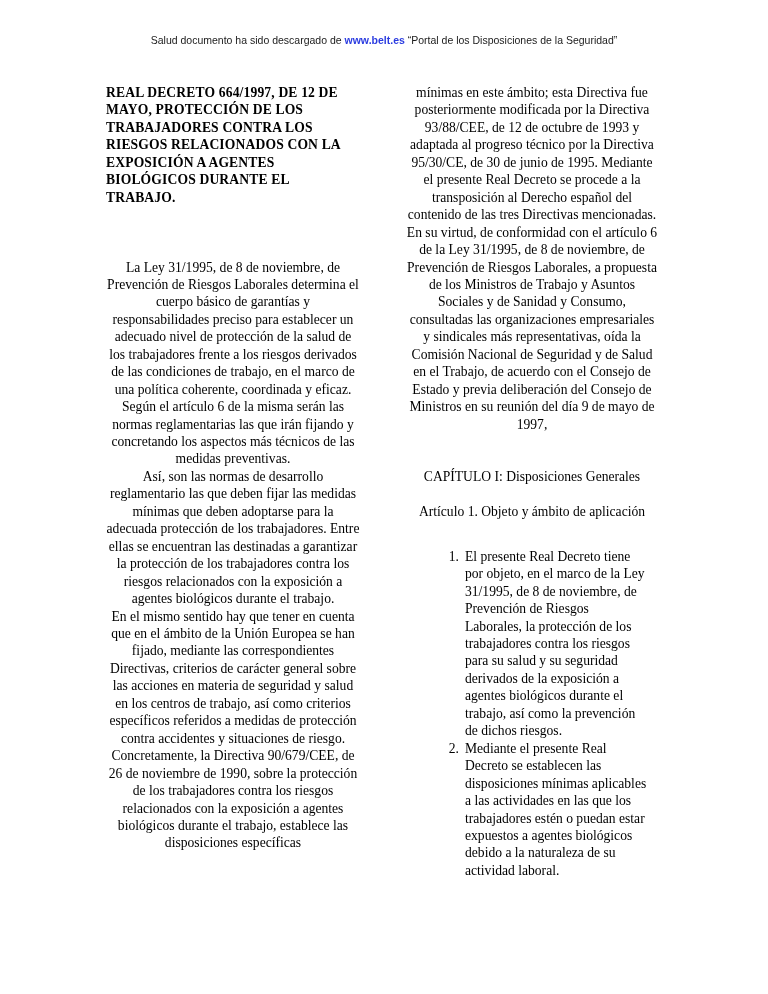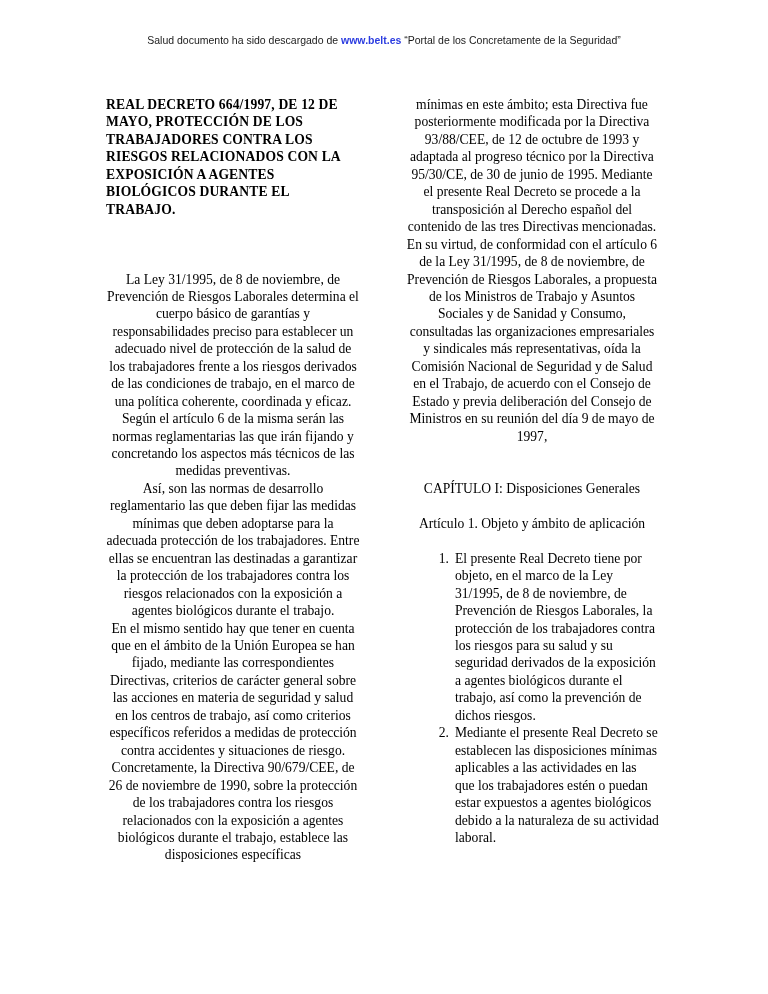--- a/index.html
+++ b/index.html
@@ -39,21 +39,21 @@
   }
   .banner .lnk {
     color: #2b3ce0;
     font-weight: bold;
     text-decoration: none;
   }
 
   
   .col {
     position: absolute;
-    top: 96px;
+    top: 84px;
     width: 254px;
     font-size: 13.6px;
     line-height: 17.45px;
     text-align: left;
   }
   .col-left  { left: 106px; }
   .col-right { left: 405px; }
 
   .doc-title {
     font-weight: bold;
@@ -67,21 +67,21 @@
   .gap-sm { height: 17.45px; }
 
   p.para {
     margin: 0;
     text-indent: 0;
     text-align: center;
   }
 
   
   ol.articulo-list {
-    margin: 0;
+    margin: 10px;
     padding: 0 0 0 50px;
     list-style: none;
     counter-reset: art;
   }
   ol.articulo-list > li {
     counter-increment: art;
     position: relative;
     margin: 0;
     padding: 0;
     line-height: 17.45px;
@@ -93,21 +93,21 @@
     top: 0;
     width: 16px;
     text-align: right;
   }
 </style>
 </head>
 <body>
 
 <div class="page">
 
-  <div class="banner"><span>Salud documento ha sido descargado de </span><a class="lnk" href="#">www.belt.es</a><span> “Portal de los Concretamente de la Seguridad”</span></div>
+  <div class="banner"><span>Salud documento ha sido descargado de </span><a class="lnk" href="#">www.belt.es</a><span> “Portal de los Disposiciones de la Seguridad”</span></div>
 
   <div class="col col-left">
 
     <div class="doc-title">REAL DECRETO 664/1997, DE 12 DE MAYO, PROTECCIÓN DE LOS TRABAJADORES CONTRA LOS RIESGOS RELACIONADOS CON LA EXPOSICIÓN A AGENTES BIOLÓGICOS DURANTE EL TRABAJO.</div>
 
     <div class="gap-lg"></div>
 
 
     <div class="gap-sm"></div>
 

